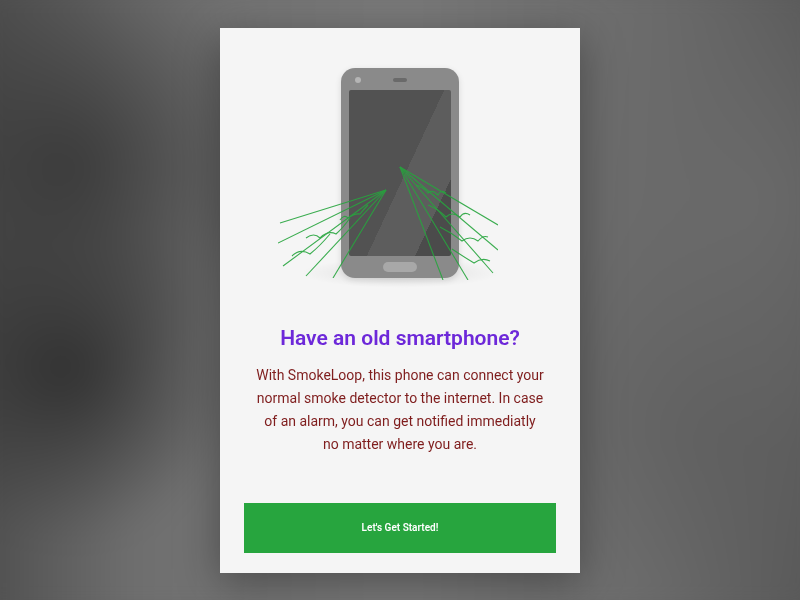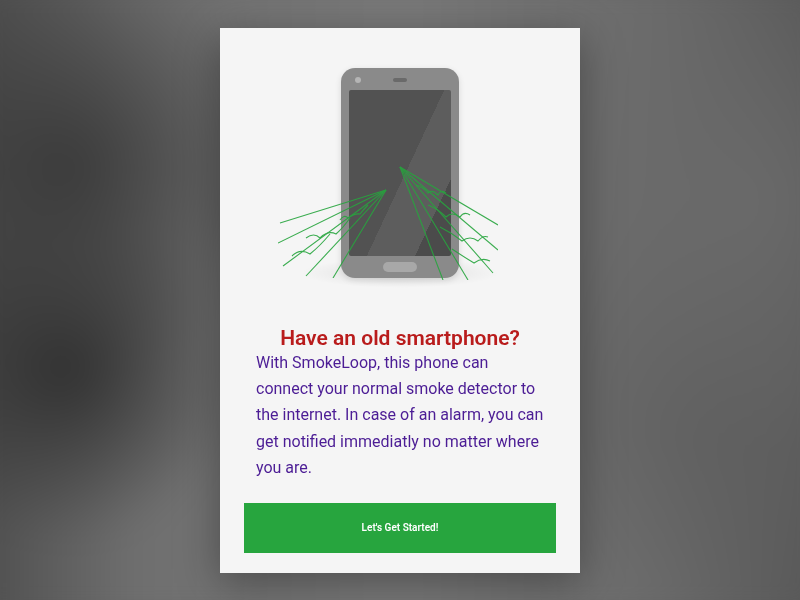--- a/index.html
+++ b/index.html
@@ -154,29 +154,30 @@
     .web-right {
       right: 42px;
       bottom: 18px;
       width: 100px;
       height: 115px;
     }
     
     .heading {
       font-size: 21px;
       font-weight: 600;
-      color: #b91c1c;
+      color: #6d28d9;
+      margin-bottom: 14px;
       text-align: center;
     }
     
     .body-text {
-      font-size: 16px;
+      font-size: 14px;
       line-height: 1.65;
-      color: #4c1d95;
-      text-align: left;
+      color: #7f1d1d;
+      text-align: center;
       padding: 0 12px;
       margin-bottom: auto;
     }
     
     .cta-button {
       width: 100%;
       height: 50px;
       background: #27a53e;
       color: #ffffff;
       border: none;

